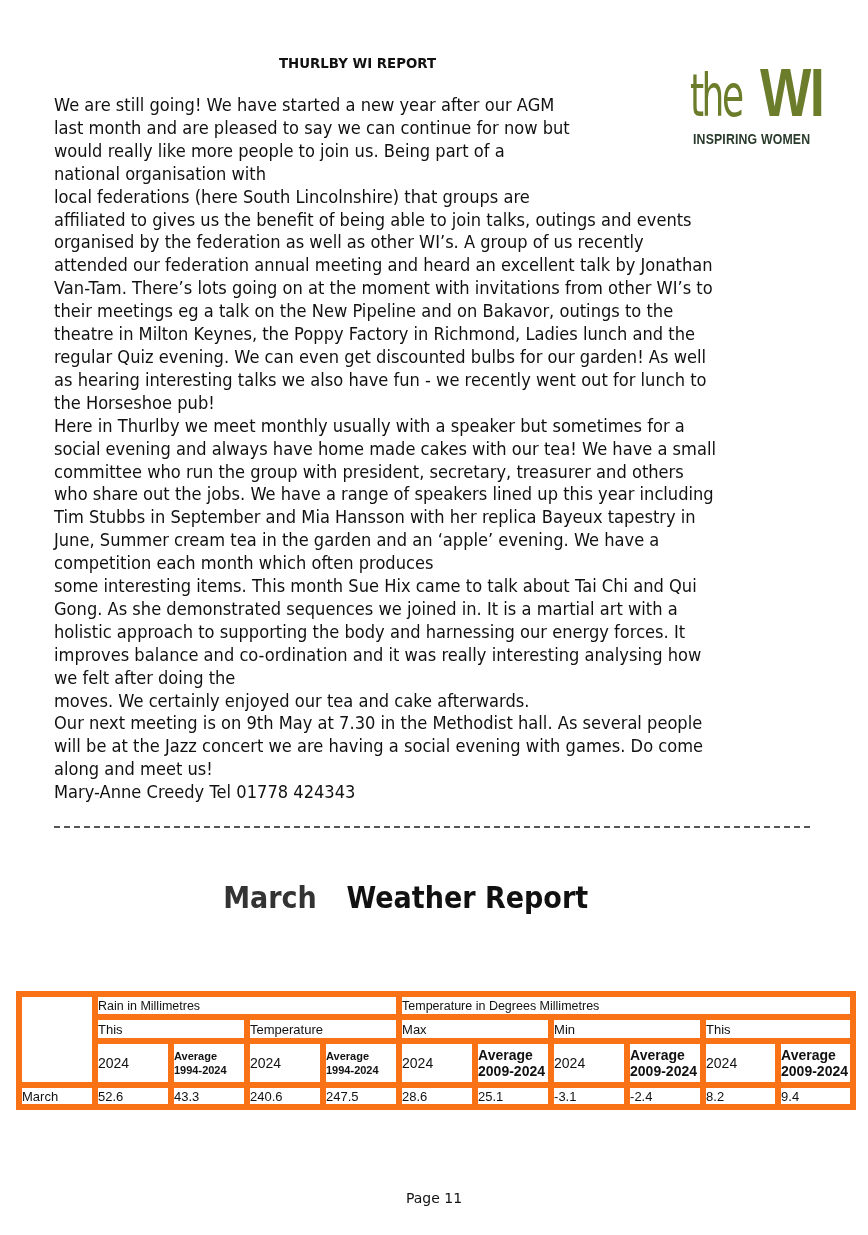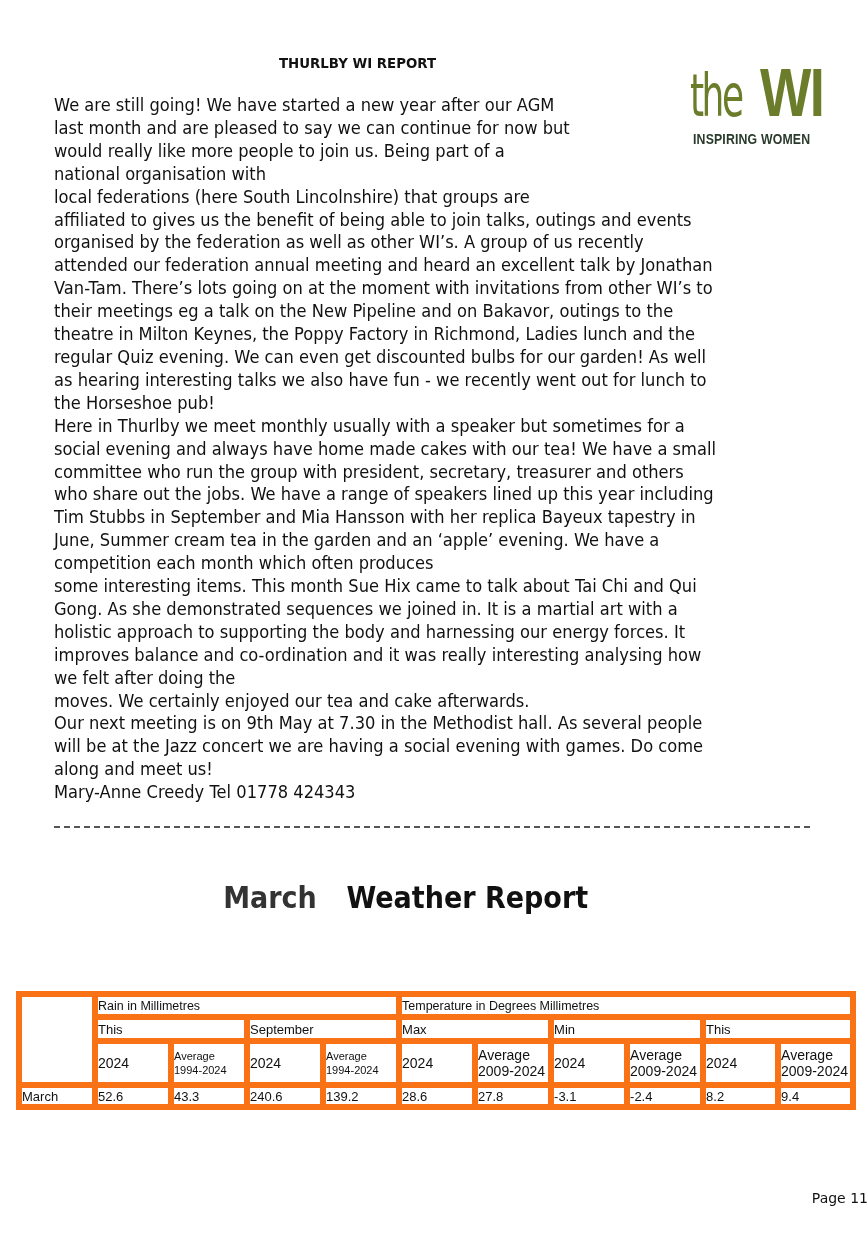--- a/index.html
+++ b/index.html
@@ -15,24 +15,24 @@
     .divider { position: absolute; left: 54px; top: 826px; width: 756px; height: 0; border-top: 2px dashed #555; }
     .weather-title { position: absolute; left: 0; width: 820px; top: 880px; text-align: center; font-family: "DejaVu Sans", sans-serif; font-weight: bold; font-size: 30px; }
     .weather-title .month { color: #333; }
     .weather-title .rest { color: #111; }
     .weather-title span { display: inline-block; transform: scaleX(0.9); }
     table.wx { position: absolute; left: 16px; top: 991px; width: 834px; border-collapse: collapse; font-family: "Liberation Sans", sans-serif; color: #111; table-layout: fixed; }
     table.wx td { border: 6px solid #f97316; text-align: left; padding: 0; }
     .h1 td { font-size: 12.5px; height: 17px; }
     .h2 td { font-size: 13px; height: 18px; }
     .h3 td.yr { font-size: 14px; height: 38px; }
-    .h3 td.avg { font-size: 11px; line-height: 14px; }
+    .h3 td.avg { font-size: 11px; line-height: 14px; font-weight: bold; }
     .h3 td.avg.big { font-size: 14px; line-height: 16px; }
     .row td { font-size: 13px; height: 16px; }
-    .page-num { position: absolute; left: 0; width: 868px; top: 1190px; text-align: right; font-family: "DejaVu Sans", sans-serif; font-size: 14px; }
+    .page-num { position: absolute; left: 0; width: 868px; top: 1190px; text-align: center; font-family: "DejaVu Sans", sans-serif; font-size: 14px; }
   </style>
 </head>
 <body>
 
 <div class="report-title">THURLBY WI REPORT</div>
 
 <div class="logo">
   <div class="mark">
     <span class="the">the</span><span class="wi">WI</span>
   </div>
@@ -95,21 +95,21 @@
       <col style="width:75px">
   </colgroup>
   <tbody>
       <tr class="h1">
     <td rowspan="3"></td>
     <td colspan="4">Rain in Millimetres</td>
     <td colspan="6">Temperature in Degrees Millimetres</td>
   </tr>
   <tr class="h2">
     <td colspan="2">This</td>
-    <td colspan="2">September</td>
+    <td colspan="2">Temperature</td>
     <td colspan="2">Max</td>
     <td colspan="2">Min</td>
     <td colspan="2">This</td>
   </tr>
   <tr class="h3">
     <td class="yr">2024</td>
     <td class="avg"><span>Average</span><br><span>1994-2024</span></td>
     <td class="yr">2024</td>
     <td class="avg"><span>Average</span><br><span>1994-2024</span></td>
     <td class="yr">2024</td>
@@ -117,23 +117,23 @@
     <td class="yr">2024</td>
     <td class="avg big"><span>Average</span><br><span>2009-2024</span></td>
     <td class="yr">2024</td>
     <td class="avg big"><span>Average</span><br><span>2009-2024</span></td>
   </tr>
   <tr class="row">
     <td>March</td>
     <td>52.6</td>
     <td>43.3</td>
     <td>240.6</td>
-    <td>139.2</td>
+    <td>247.5</td>
     <td>28.6</td>
-    <td>27.8</td>
+    <td>25.1</td>
     <td>-3.1</td>
     <td>-2.4</td>
     <td>8.2</td>
     <td>9.4</td>
   </tr>
 </tbody>
   </table>
 
 <div class="page-num">Page 11</div>
 

